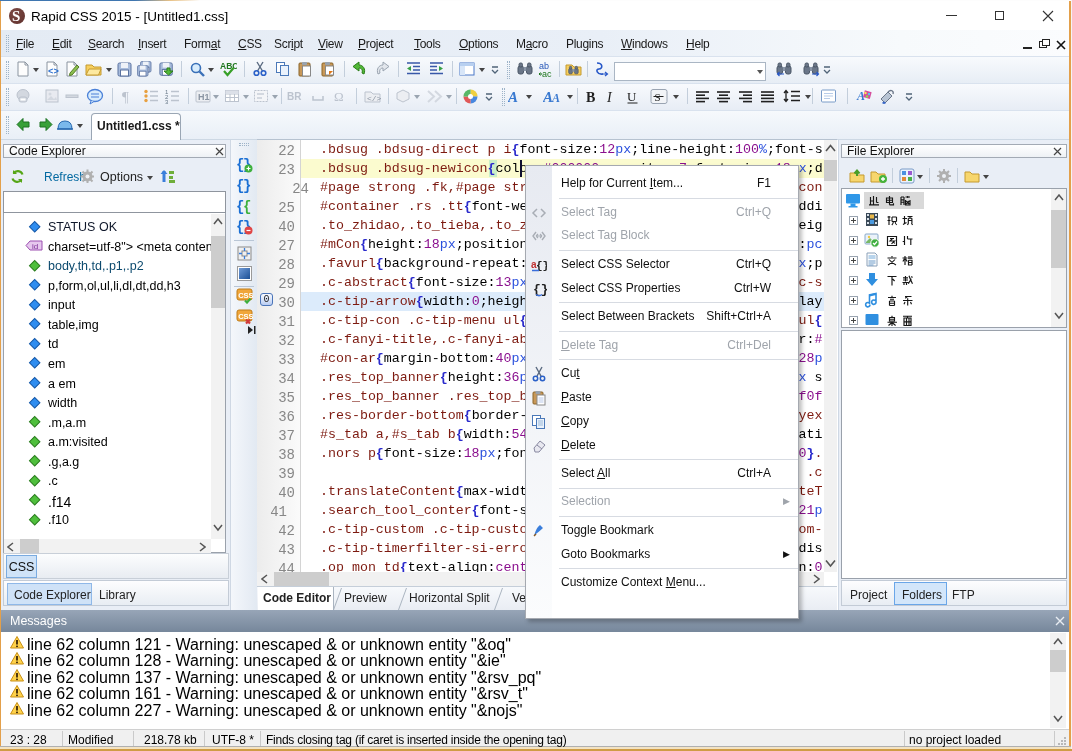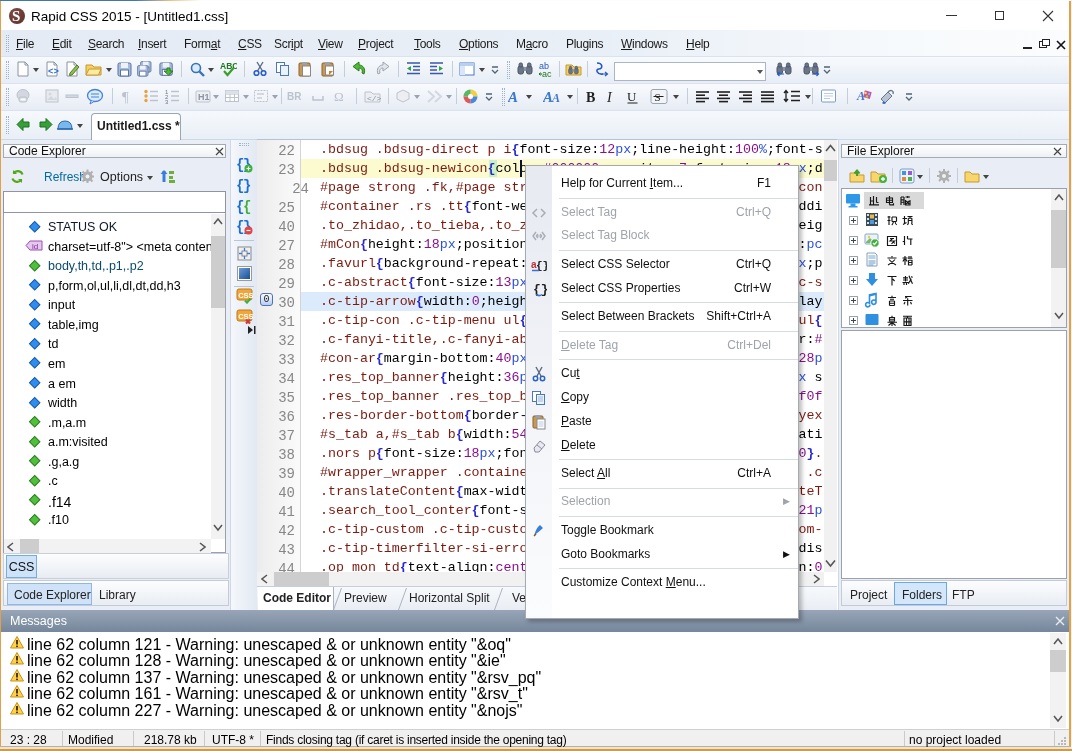--- a/index.html
+++ b/index.html
@@ -636,21 +636,21 @@
 <div class="gn" style="left:257px;top:314px;width:38px;height:19px">31</div>
 <div class="gn" style="left:257px;top:333px;width:38px;height:19px">32</div>
 <div class="gn" style="left:257px;top:352px;width:38px;height:19px">33</div>
 <div class="gn" style="left:257px;top:371px;width:38px;height:19px">34</div>
 <div class="gn" style="left:257px;top:390px;width:38px;height:19px">35</div>
 <div class="gn" style="left:257px;top:409px;width:38px;height:19px">36</div>
 <div class="gn" style="left:257px;top:428px;width:38px;height:19px">37</div>
 <div class="gn" style="left:257px;top:447px;width:38px;height:19px">38</div>
 <div class="gn" style="left:257px;top:466px;width:38px;height:19px">39</div>
 <div class="gn" style="left:257px;top:485px;width:38px;height:19px">40</div>
-<div class="gn" style="left:257px;top:504px;width:38px;height:19px">41</div>
+<div class="gn" style="left:249px;top:504px;width:38px;height:19px">41</div>
 <div class="gn" style="left:257px;top:523px;width:38px;height:19px">42</div>
 <div class="gn" style="left:257px;top:542px;width:38px;height:19px">43</div>
 <div class="gn" style="left:257px;top:561px;width:38px;height:14px">44</div>
 <div class="a" style="left:260px;top:293px;width:13px;height:13px;border:1px solid #4a74b8;border-radius:3px;background:linear-gradient(#f8faff,#b9cdf2);font:10px 'Liberation Mono';color:#222;text-align:center;line-height:12px">0</div>
 <div class="a" style="left:301px;top:140px;width:523px;height:432px;overflow:hidden">
 <div class="cl" style="left:19px;top:0px"><span class="s">.bdsug .bdsug-direct p i</span><span class="b">{</span>font-size:<span class="n">12</span><span class="u">px</span>;line-height:<span class="n">100</span><span class="u">%</span>;font-s</div>
 <div class="cl" style="left:19px;top:19px"><span class="s">.bdsug .bdsug-newicon</span><span class="b">{</span>color:<span class="n">#000000</span>;opacity:<span class="n">.7</span>;font-size:<span class="n">18</span><span class="u">px</span>;d</div>
 <div class="cl" style="left:19px;top:38px"><span class="s">#page strong .fk,#page str</span></div>
 <div class="cl" style="left:497.6px;top:38px"><span class="s">con</span></div>
 <div class="cl" style="left:19px;top:57px"><span class="s">#container .rs .tt</span><span class="b">{</span>font-we</div>
@@ -674,21 +674,20 @@
 <div class="cl" style="left:19px;top:228px"><span class="s">.res_top_banner</span><span class="b">{</span>height:<span class="n">36</span><span class="u">p</span></div>
 <div class="cl" style="left:497.6px;top:228px"><span class="u">x</span> s</div>
 <div class="cl" style="left:19px;top:247px"><span class="s">.res_top_banner .res_top_b</span></div>
 <div class="cl" style="left:497.6px;top:247px"><span class="n">f0f</span></div>
 <div class="cl" style="left:19px;top:266px"><span class="s">.res-border-bottom</span><span class="b">{</span>border-</div>
 <div class="cl" style="left:497.6px;top:266px"><span class="s">yex</span></div>
 <div class="cl" style="left:19px;top:285px"><span class="s">#s_tab a,#s_tab b</span><span class="b">{</span>width:<span class="n">54</span></div>
 <div class="cl" style="left:497.6px;top:285px">ati</div>
 <div class="cl" style="left:19px;top:304px"><span class="s">.nors p</span><span class="b">{</span>font-size:<span class="n">18</span><span class="u">px</span>;fon</div>
 <div class="cl" style="left:497.6px;top:304px"><span class="n">0</span><span class="b">}</span><span class="s">.</span></div>
-<div class="cl" style="left:19px;top:323px"><span class="s">#wrapper_wrapper .containe</span></div>
 <div class="cl" style="left:497.6px;top:323px"><span class="s"> .c</span></div>
 <div class="cl" style="left:19px;top:342px"><span class="s">.translateContent</span><span class="b">{</span>max-widt</div>
 <div class="cl" style="left:497.6px;top:342px"><span class="s">teT</span></div>
 <div class="cl" style="left:19px;top:361px"><span class="s">.search_tool_conter</span><span class="b">{</span>font-s</div>
 <div class="cl" style="left:497.6px;top:361px"><span class="n">21</span><span class="u">p</span></div>
 <div class="cl" style="left:19px;top:380px"><span class="s">.c-tip-custom .c-tip-custo</span></div>
 <div class="cl" style="left:497.6px;top:380px"><span class="s">om-</span></div>
 <div class="cl" style="left:19px;top:399px"><span class="s">.c-tip-timerfilter-si-erro</span></div>
 <div class="cl" style="left:497.6px;top:399px">dis</div>
 <div class="cl" style="left:19px;top:418px"><span class="s">.op mon td</span><span class="b">{</span>text-align:<span class="n">cent</span></div>
@@ -1012,41 +1011,41 @@
 <div class="mi">
       <span style="position:absolute;left:5px;top:4px;width:16px;height:16px"><svg width="16" height="16">
           <path d="M5 1 L10.5 11 M11 1 L5.5 11" stroke="#5a6a80" stroke-width="1.4"></path>
           <circle cx="4.5" cy="12.5" r="2.2" fill="none" stroke="#2a60c8" stroke-width="1.5"></circle>
           <circle cx="11.5" cy="12.5" r="2.2" fill="none" stroke="#2a60c8" stroke-width="1.5"></circle>
         </svg></span>
       <span class="lbl">Cu<u>t</u></span>
     </div>
 <div class="mi">
       <span style="position:absolute;left:5px;top:4px;width:16px;height:16px"><svg width="16" height="16">
-          <rect x="1.5" y="1.5" width="8" height="10" fill="#fff" stroke="#4a78b8"></rect>
-          <rect x="5.5" y="4.5" width="8" height="10" fill="#eaf2fc" stroke="#4a78b8"></rect>
-          <g stroke="#9ab8d8" stroke-width="1">
-            <path d="M7 7h5M7 9h5M7 11h5"></path>
-          </g>
-        </svg></span>
-      <span class="lbl"><u>C</u>opy</span>
-    </div>
-<div class="mi">
-      <span style="position:absolute;left:5px;top:4px;width:16px;height:16px"><svg width="16" height="16">
           <rect x="2" y="2" width="10" height="12" rx="1" fill="#c89858" stroke="#8a6428"></rect>
           <rect x="4.5" y="1" width="5" height="3" rx="1" fill="#98a2ae"></rect>
           <rect x="6" y="5" width="8" height="10" fill="#fff" stroke="#888"></rect>
           <g stroke="#b8c8e8" stroke-width="1">
             <path d="M7.5 8h5M7.5 10h5M7.5 12h5"></path>
           </g>
         </svg></span>
       <span class="lbl"><u>P</u>aste</span>
     </div>
 <div class="mi">
       <span style="position:absolute;left:5px;top:4px;width:16px;height:16px"><svg width="16" height="16">
+          <rect x="1.5" y="1.5" width="8" height="10" fill="#fff" stroke="#4a78b8"></rect>
+          <rect x="5.5" y="4.5" width="8" height="10" fill="#eaf2fc" stroke="#4a78b8"></rect>
+          <g stroke="#9ab8d8" stroke-width="1">
+            <path d="M7 7h5M7 9h5M7 11h5"></path>
+          </g>
+        </svg></span>
+      <span class="lbl"><u>C</u>opy</span>
+    </div>
+<div class="mi">
+      <span style="position:absolute;left:5px;top:4px;width:16px;height:16px"><svg width="16" height="16">
           <path d="M3 10 L9 3 L14 7 L8 14 L4 14 Z" fill="#e8e8f0" stroke="#8888a0"></path>
           <path d="M6 7 L11 11" stroke="#8888a0"></path>
         </svg></span>
       <span class="lbl"><u>D</u>elete</span>
     </div>
 <div class="msep"></div>
 <div class="mi">
       <span class="lbl">Select <u>A</u>ll</span>
       <span class="sc">Ctrl+A</span>
     </div>

